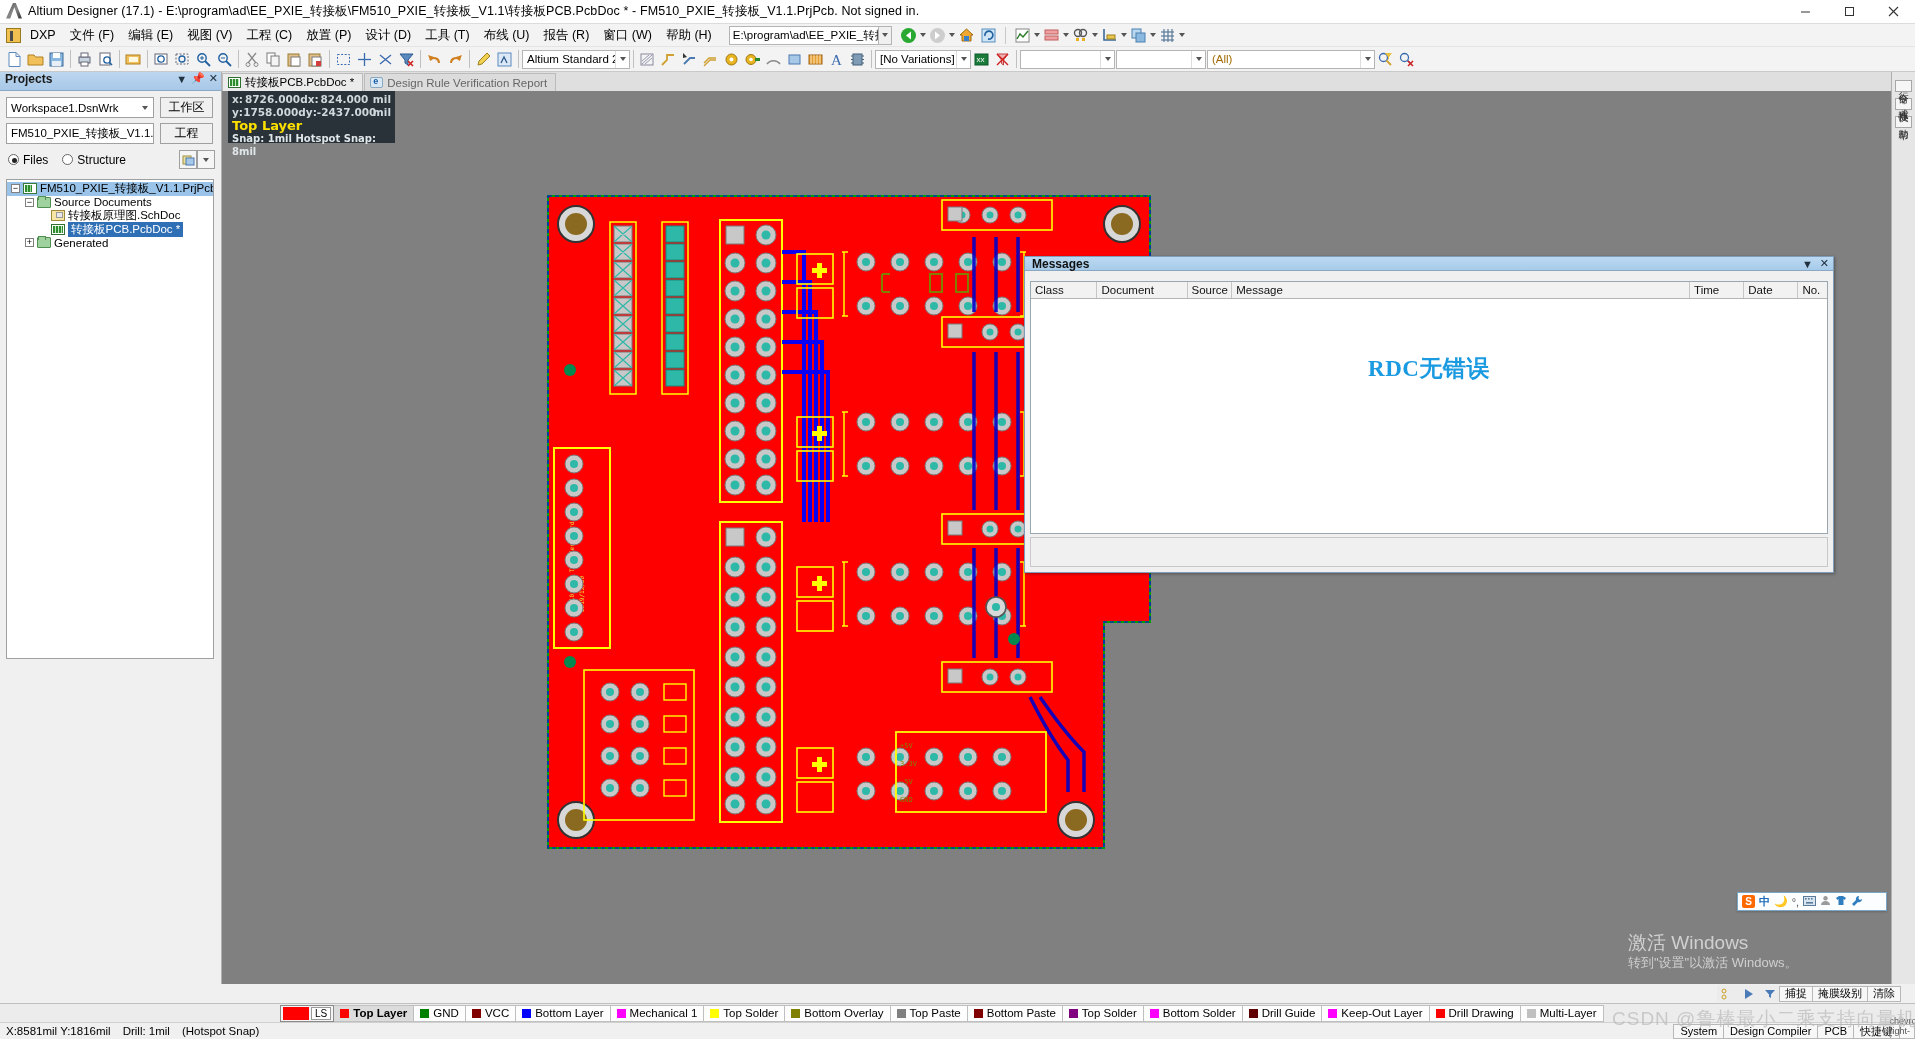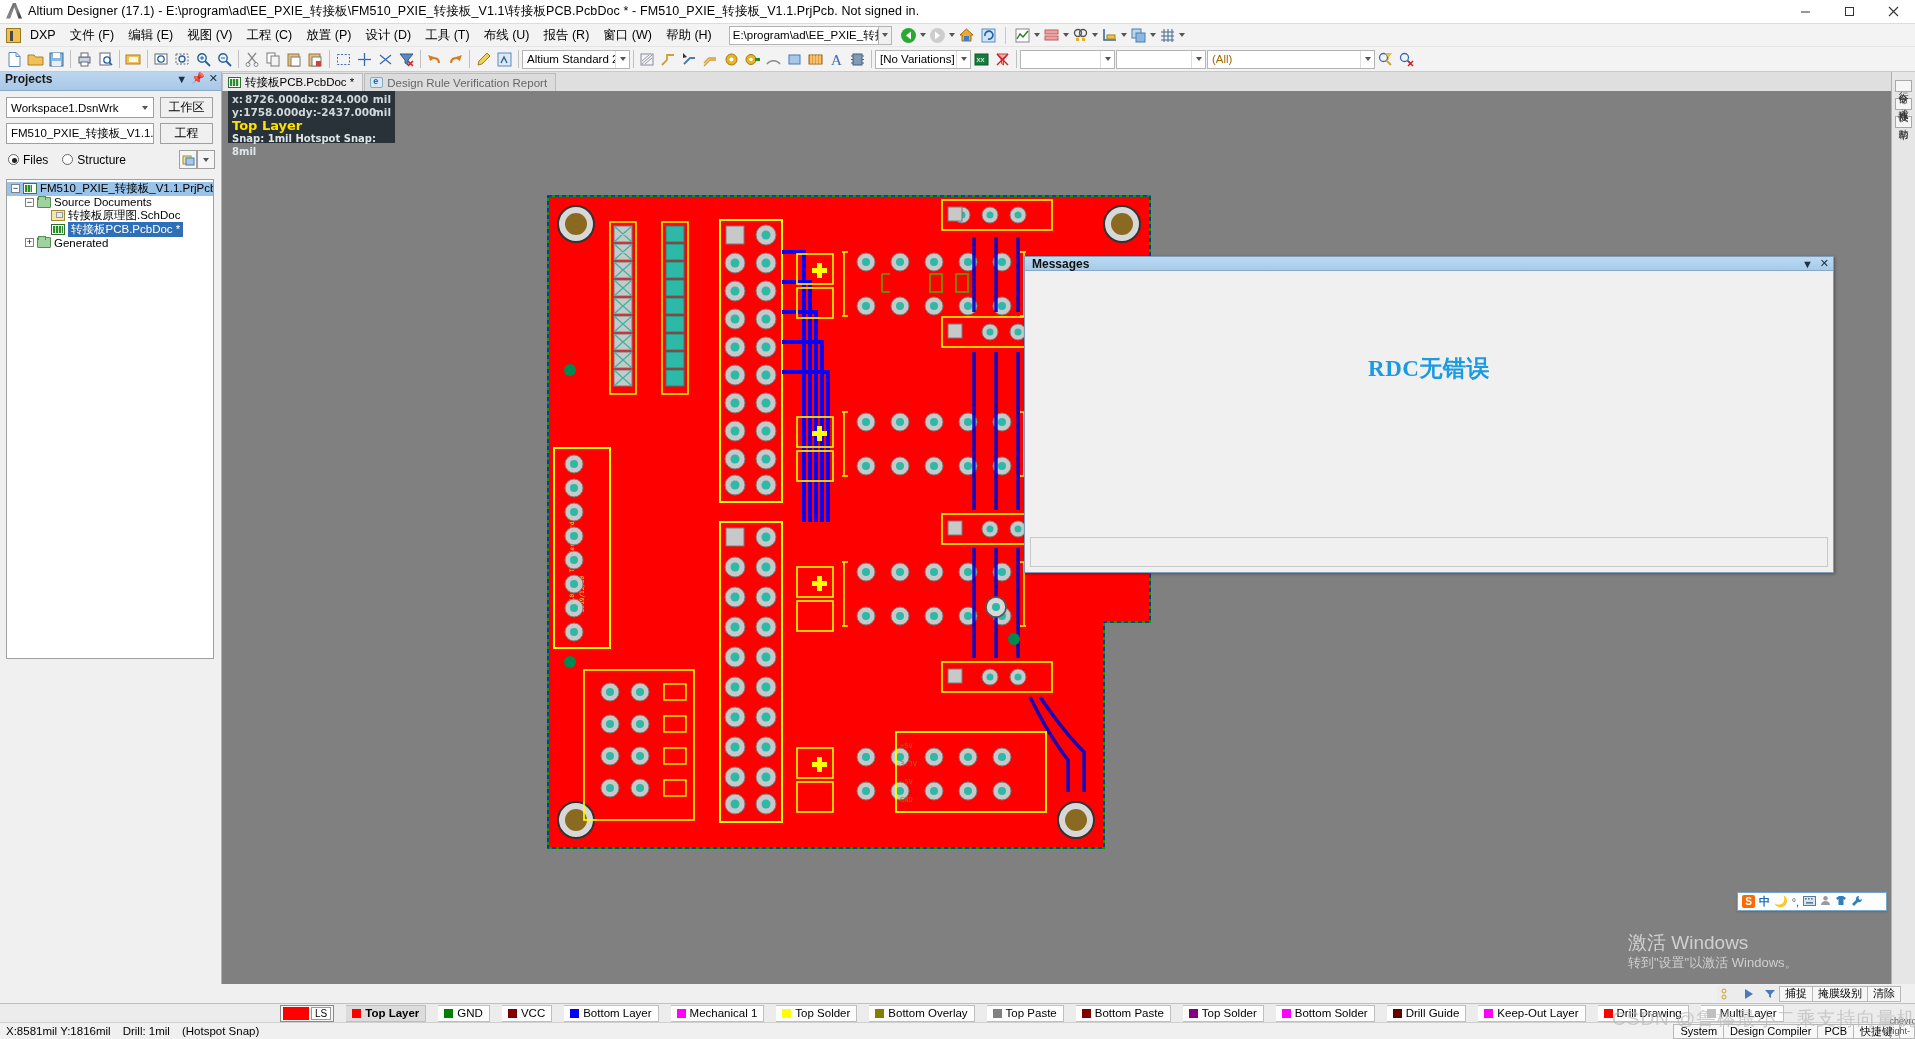--- a/index.html
+++ b/index.html
@@ -212,21 +212,21 @@
   }
   .vtab {
     width:17px; margin:0 auto 6px auto; background:#f6f6f6; border:1px solid #a8a8a8;
     writing-mode:vertical-rl; text-orientation:upright;
     font-size:10px; color:#333; text-align:center; padding:5px 1px; letter-spacing:-1px;
   }
 
   
   .layerbar {
     position:absolute; left:0; top:1003px; width:1915px; height:19px;
-    background:#ececec; display:flex; align-items:center; border-top:1px solid #c0c0c0;gap:12px;
+    background:#ececec; display:flex; align-items:center; border-top:1px solid #c0c0c0;
   }
   .ls-group { display:flex; align-items:center; margin-left:280px; border:1px solid #8a8a8a; background:#f5f5f5; height:17px; }
   .ls-swatch { width:26px;height:13px; margin:0 2px; }
   .ls-label { font-size:10px; border:1px solid #9a9a9a; background:#fff; padding:0 3px; margin-right:2px; }
   .ltabitem {
     height:17px; display:flex;align-items:center; gap:4px; padding:0 6px;
     border:1px solid #bfbfbf; border-left:none; background:#fdfdfd; font-size:11.5px; white-space:nowrap;
   }
   .ltabitem.active { background:#dcdcdc; font-weight:bold; }
   .lsw { width:9px;height:9px; display:inline-block; flex:0 0 auto; }
@@ -1203,20 +1203,32 @@
   </div>
 
   <div class="messages">
     <div class="msg-header">
       <span class="msg-title">Messages</span>
       <span class="msg-hdr-btns">
         <span>▼</span>
         <span>✕</span>
       </span>
     </div>
+    <div class="msg-grid">
+      <div class="msg-colhdr">
+        <div class="msg-col" style="width:70px">Class</div>
+        <div class="msg-col" style="width:95px">Document</div>
+        <div class="msg-col" style="width:47px">Source</div>
+        <div class="msg-col" style="width:484px">Message</div>
+        <div class="msg-col" style="width:57px">Time</div>
+        <div class="msg-col" style="width:57px">Date</div>
+        <div class="msg-col" style="width:30px;border-right:none">No.</div>
+      </div>
+      <div class="msg-body"></div>
+    </div>
     <div class="rdc-text">RDC无错误</div>
     <div class="msg-footer"></div>
   </div>
 
   <div class="right-dock">
     <div class="vtab">命令行</div>
     <div class="vtab">快捷方式</div>
     <div class="vtab">帮助</div>
   </div>
 

